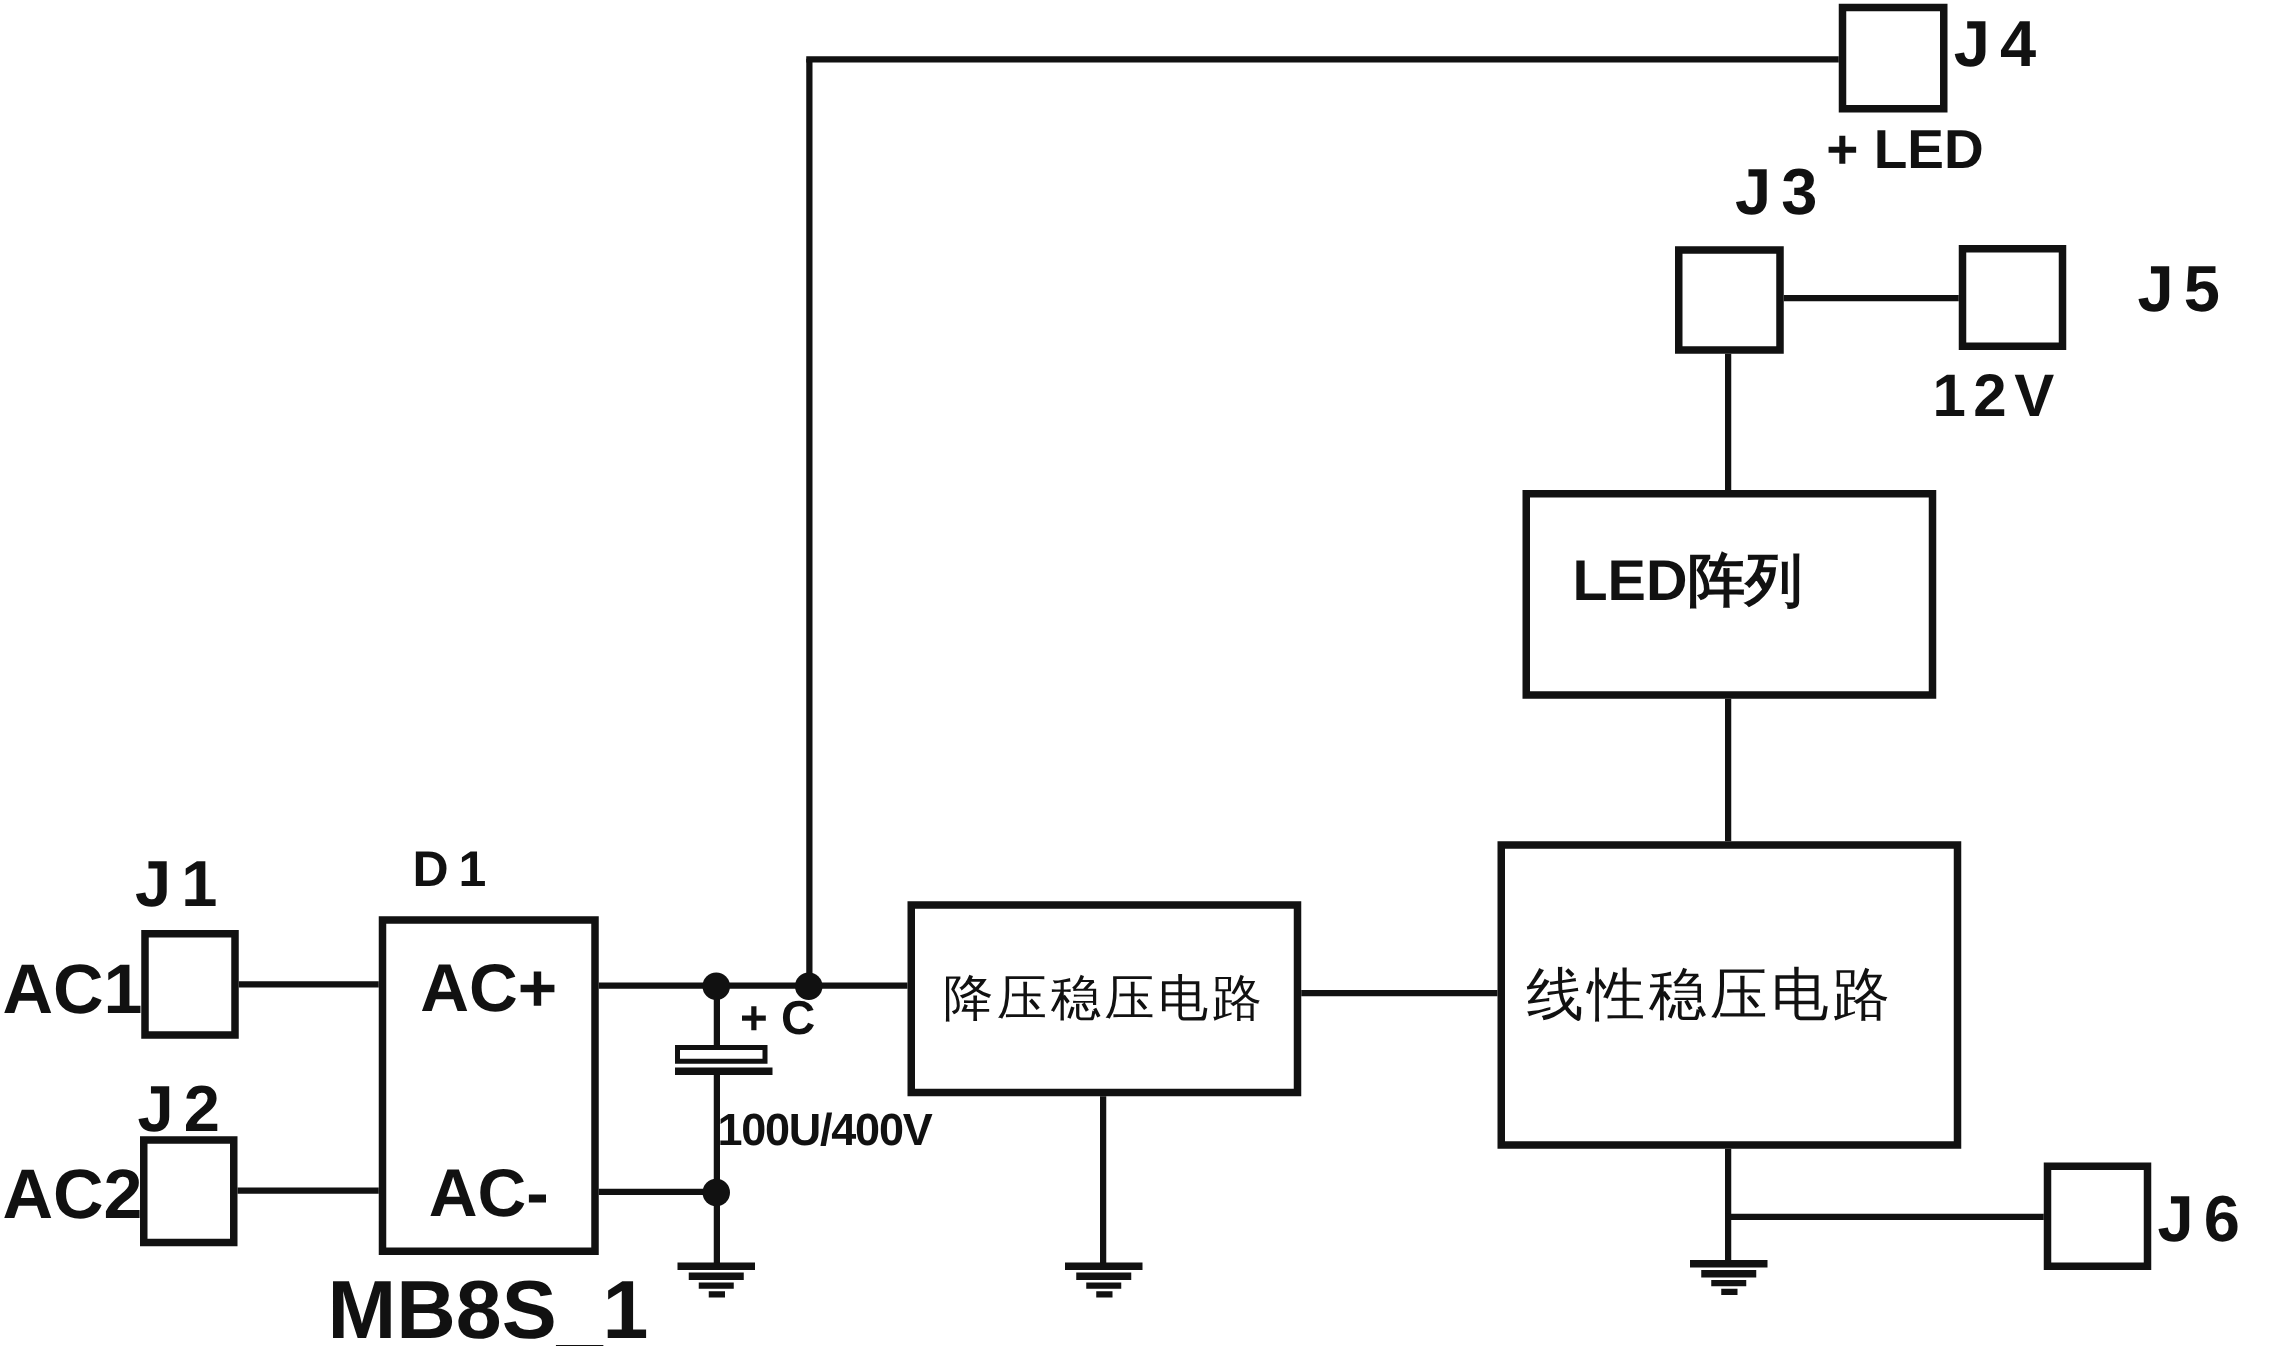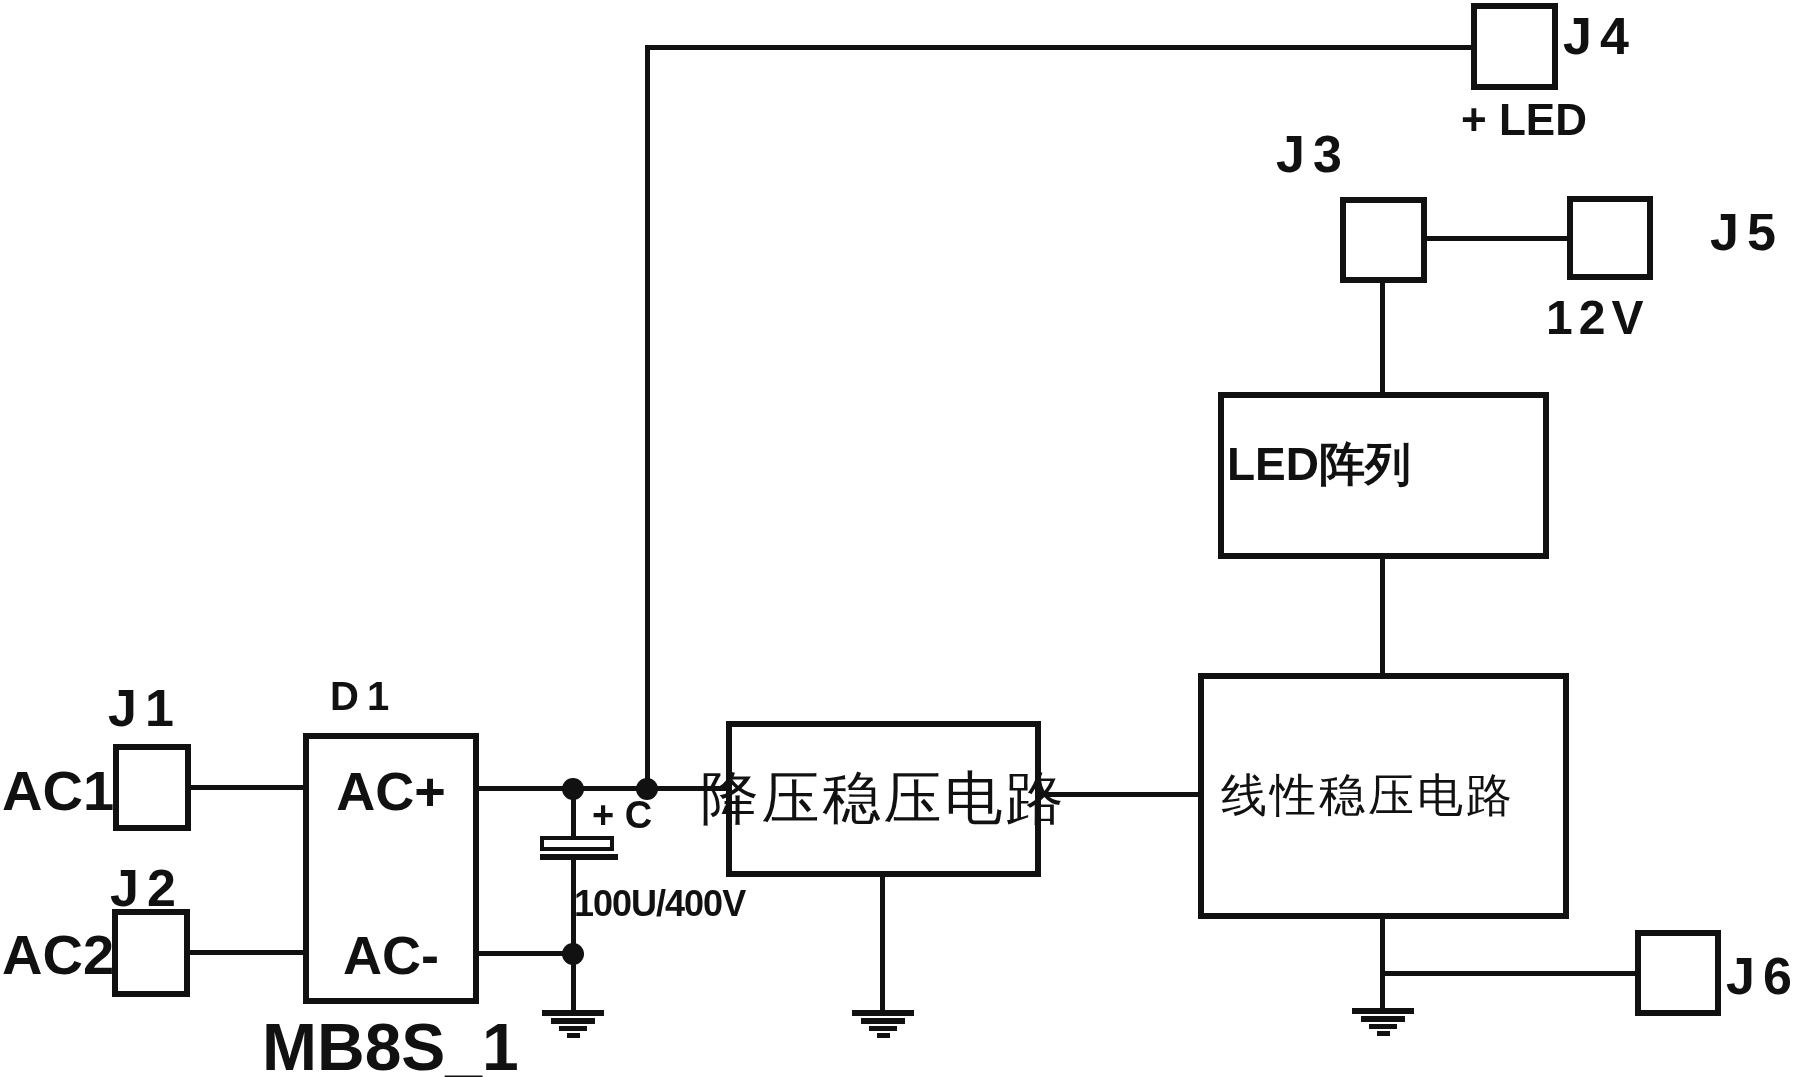--- a/index.html
+++ b/index.html
@@ -80,35 +80,35 @@
   <div class="box" style="left:112px;top:909px;width:78px;height:88px;"></div>
   <div class="box" style="left:1340px;top:197px;width:87px;height:86px;"></div>
   <div class="box" style="left:1471px;top:3px;width:87px;height:87px;"></div>
   <div class="box" style="left:1567px;top:196px;width:86px;height:84px;"></div>
   <div class="box" style="left:1635px;top:930px;width:86px;height:86px;"></div>
 
   <div class="lbl ls" style="left:108px;top:682px;font-size:52px;">J1</div>
   <div class="lbl" style="left:2px;top:763px;font-size:56px;">AC1</div>
   <div class="lbl ls" style="left:110px;top:862px;font-size:52px;">J2</div>
   <div class="lbl" style="left:2px;top:927px;font-size:56px;">AC2</div>
-  <div class="lbl ls" style="left:1276px;top:128px;font-size:52px;">J3</div>
+  <div class="lbl ls" style="left:1388px;top:128px;font-size:52px;">J3</div>
   <div class="lbl ls" style="left:1563px;top:10px;font-size:52px;">J4</div>
   <div class="lbl" style="left:1461px;top:98px;font-size:44px;">+ LED</div>
   <div class="lbl ls" style="left:1710px;top:206px;font-size:52px;">J5</div>
   <div class="lbl" style="left:1546px;top:294px;font-size:48px;letter-spacing:6px;text-align:right;">12V</div>
   <div class="lbl ls" style="left:1726px;top:950px;font-size:52px;">J6</div>
 
   <div class="box" style="left:303px;top:733px;width:176px;height:271px;"></div>
   <div class="lbl ls" style="left:330px;top:676px;font-size:40px;">D1</div>
   <div class="blocktext" style="left:303px;top:764px;width:176px;font-size:54px;font-weight:bold;">AC+</div>
   <div class="blocktext" style="left:303px;top:928px;width:176px;font-size:54px;font-weight:bold;">AC-</div>
   <div class="lbl" style="left:262px;top:1014px;font-size:66px;">MB8S_1</div>
 
   <div class="box" style="left:726px;top:721px;width:315px;height:156px;"></div>
-  <div class="blocktext cjk-serif" style="left:726px;top:721px;width:315px;height:156px;font-size:58px;border-radius:21px;">降压稳压电路</div>
+  <div class="blocktext cjk-serif" style="left:726px;top:721px;width:315px;height:156px;font-size:40px;border-radius:21px;">降压稳压电路</div>
 
   <div class="box" style="left:1198px;top:673px;width:371px;height:246px;"></div>
   <div class="blocktext cjk-serif" style="left:1198px;top:673px;width:340px;height:246px;font-size:46px;">线性稳压电路</div>
 
   <div class="box" style="left:1218px;top:392px;width:331px;height:167px;"></div>
-  <div class="blocktext" style="left:1218px;top:392px;width:331px;height:167px;font-size:46px;font-weight:bold;justify-content:flex-start;padding-left:9px;padding-bottom:24px;">LED阵列</div>
+  <div class="blocktext" style="left:1218px;top:392px;width:331px;height:167px;font-size:46px;font-weight:bold;justify-content:flex-start;padding-left:40px;padding-bottom:24px;">LED阵列</div>
 
 </div>
 
 </body></html>

